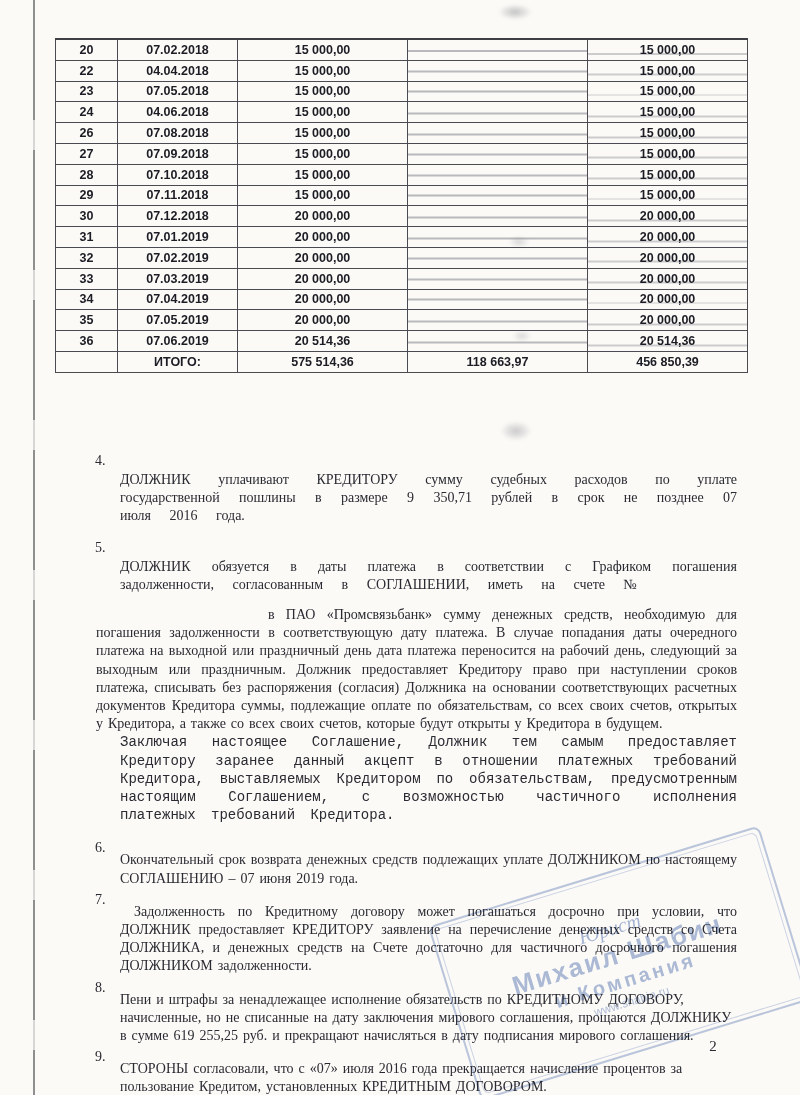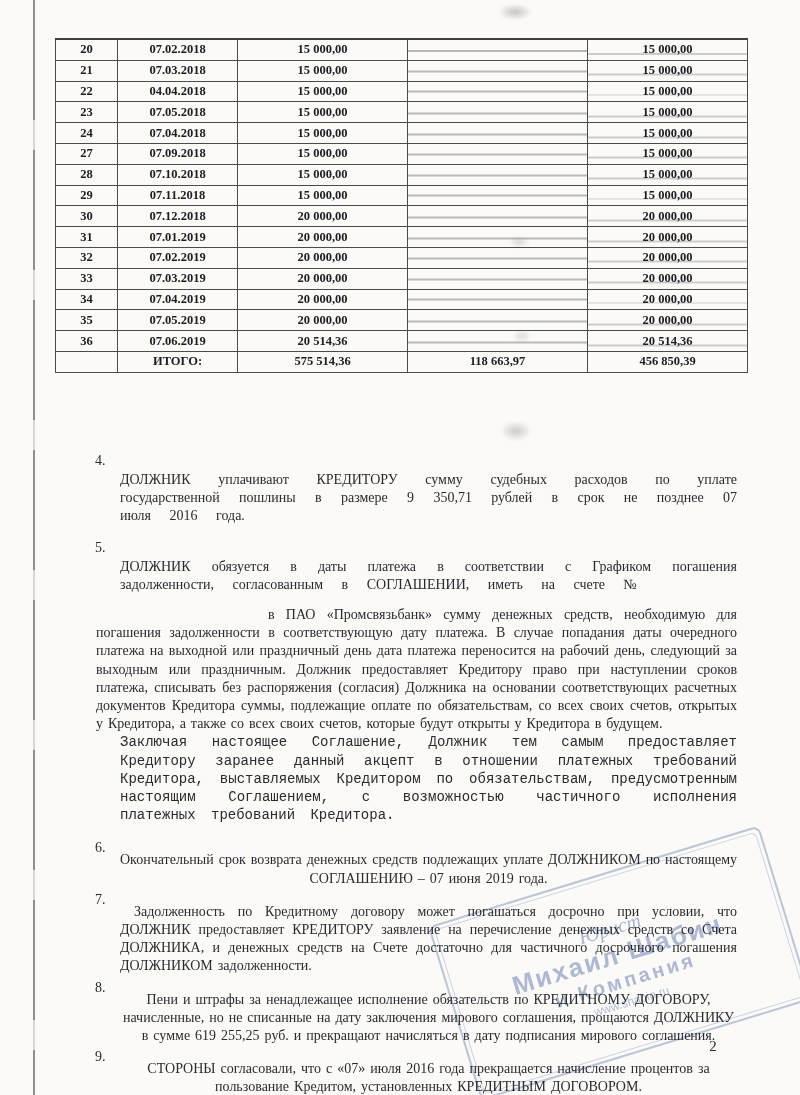--- a/index.html
+++ b/index.html
@@ -17,21 +17,21 @@
     background:repeating-linear-gradient(to bottom,
       rgba(55,55,60,.55) 0 120px, rgba(55,55,60,.18) 120px 150px);
     pointer-events:none;
   }
   .smudge{position:absolute;filter:blur(1.5px);pointer-events:none;}
 
   
   table.pay{
     position:absolute;left:55px;top:38px;width:692px;
     border-collapse:collapse;table-layout:fixed;
-    font-family:Liberation Serif, serif;
+    font-family:Liberation Sans, sans-serif;
     font-size:12.5px;font-weight:600;color:#1c1c24;
   }
   table.pay{border-top:2px solid #3e3e45;}
   table.pay td{
     border:1px solid #4a4a52;height:19.8px;padding:0 2px;
     text-align:center;vertical-align:middle;overflow:hidden;white-space:nowrap;
   }
   table.pay tr.total td{font-weight:700;}
   td.smear-mid{
     background:linear-gradient(to bottom, transparent 50%,
@@ -53,21 +53,21 @@
   .item:nth-child(3){margin-bottom:3px;}
   .item:nth-child(4){margin-bottom:3px;}
   .item:nth-child(5){margin-bottom:3px;}
   .num{flex:0 0 25px;}
   .bodytext{flex:1;}
   .blk{text-align:justify;}
   .blk.ws-wide{word-spacing:15px;margin-top:19px;}
   .blk.ws-med{word-spacing:7px;font-family:Liberation Mono, monospace;}
   .blk.ws-norm{word-spacing:1.5px;margin-top:12px;}
   .blk.gap-first{margin-left:-24px;text-indent:172px;}
-  .blk.align-left{text-align:center;}
+  .blk.align-left{text-align:left;}
   .blk.ti{text-indent:14px;}
 
   
   .stamp{
     position:absolute;left:447px;top:872px;width:342px;height:178px;
     transform:rotate(-17deg);transform-origin:center;
     border:2px solid rgba(134,156,204,.55);border-radius:8px;
     mix-blend-mode:multiply;
     display:flex;flex-direction:column;align-items:center;justify-content:center;
     color:rgba(128,150,200,.85);pointer-events:none;
@@ -108,43 +108,43 @@
     </colgroup>
     <tbody>
         <tr>
           <td>20</td>
           <td>07.02.2018</td>
           <td>15 000,00</td>
           <td class="smear-mid"></td>
           <td class="smear-low">15 000,00</td>
         </tr>
         <tr>
-          <td>21</td>
-          <td>07.03.2018</td>
-          <td>15 000,00</td>
-          <td class="smear-mid"></td>
-          <td class="smear-low">15 000,00</td>
-        </tr>
-        <tr>
           <td>22</td>
           <td>04.04.2018</td>
           <td>15 000,00</td>
           <td class="smear-mid"></td>
           <td class="smear-low">15 000,00</td>
         </tr>
         <tr>
           <td>23</td>
           <td>07.05.2018</td>
           <td>15 000,00</td>
           <td class="smear-mid"></td>
           <td class="smear-low">15 000,00</td>
         </tr>
         <tr>
           <td>24</td>
-          <td>07.04.2018</td>
+          <td>04.06.2018</td>
+          <td>15 000,00</td>
+          <td class="smear-mid"></td>
+          <td class="smear-low">15 000,00</td>
+        </tr>
+        <tr>
+          <td>26</td>
+          <td>07.08.2018</td>
           <td>15 000,00</td>
           <td class="smear-mid"></td>
           <td class="smear-low">15 000,00</td>
         </tr>
         <tr>
           <td>27</td>
           <td>07.09.2018</td>
           <td>15 000,00</td>
           <td class="smear-mid"></td>
           <td class="smear-low">15 000,00</td>

